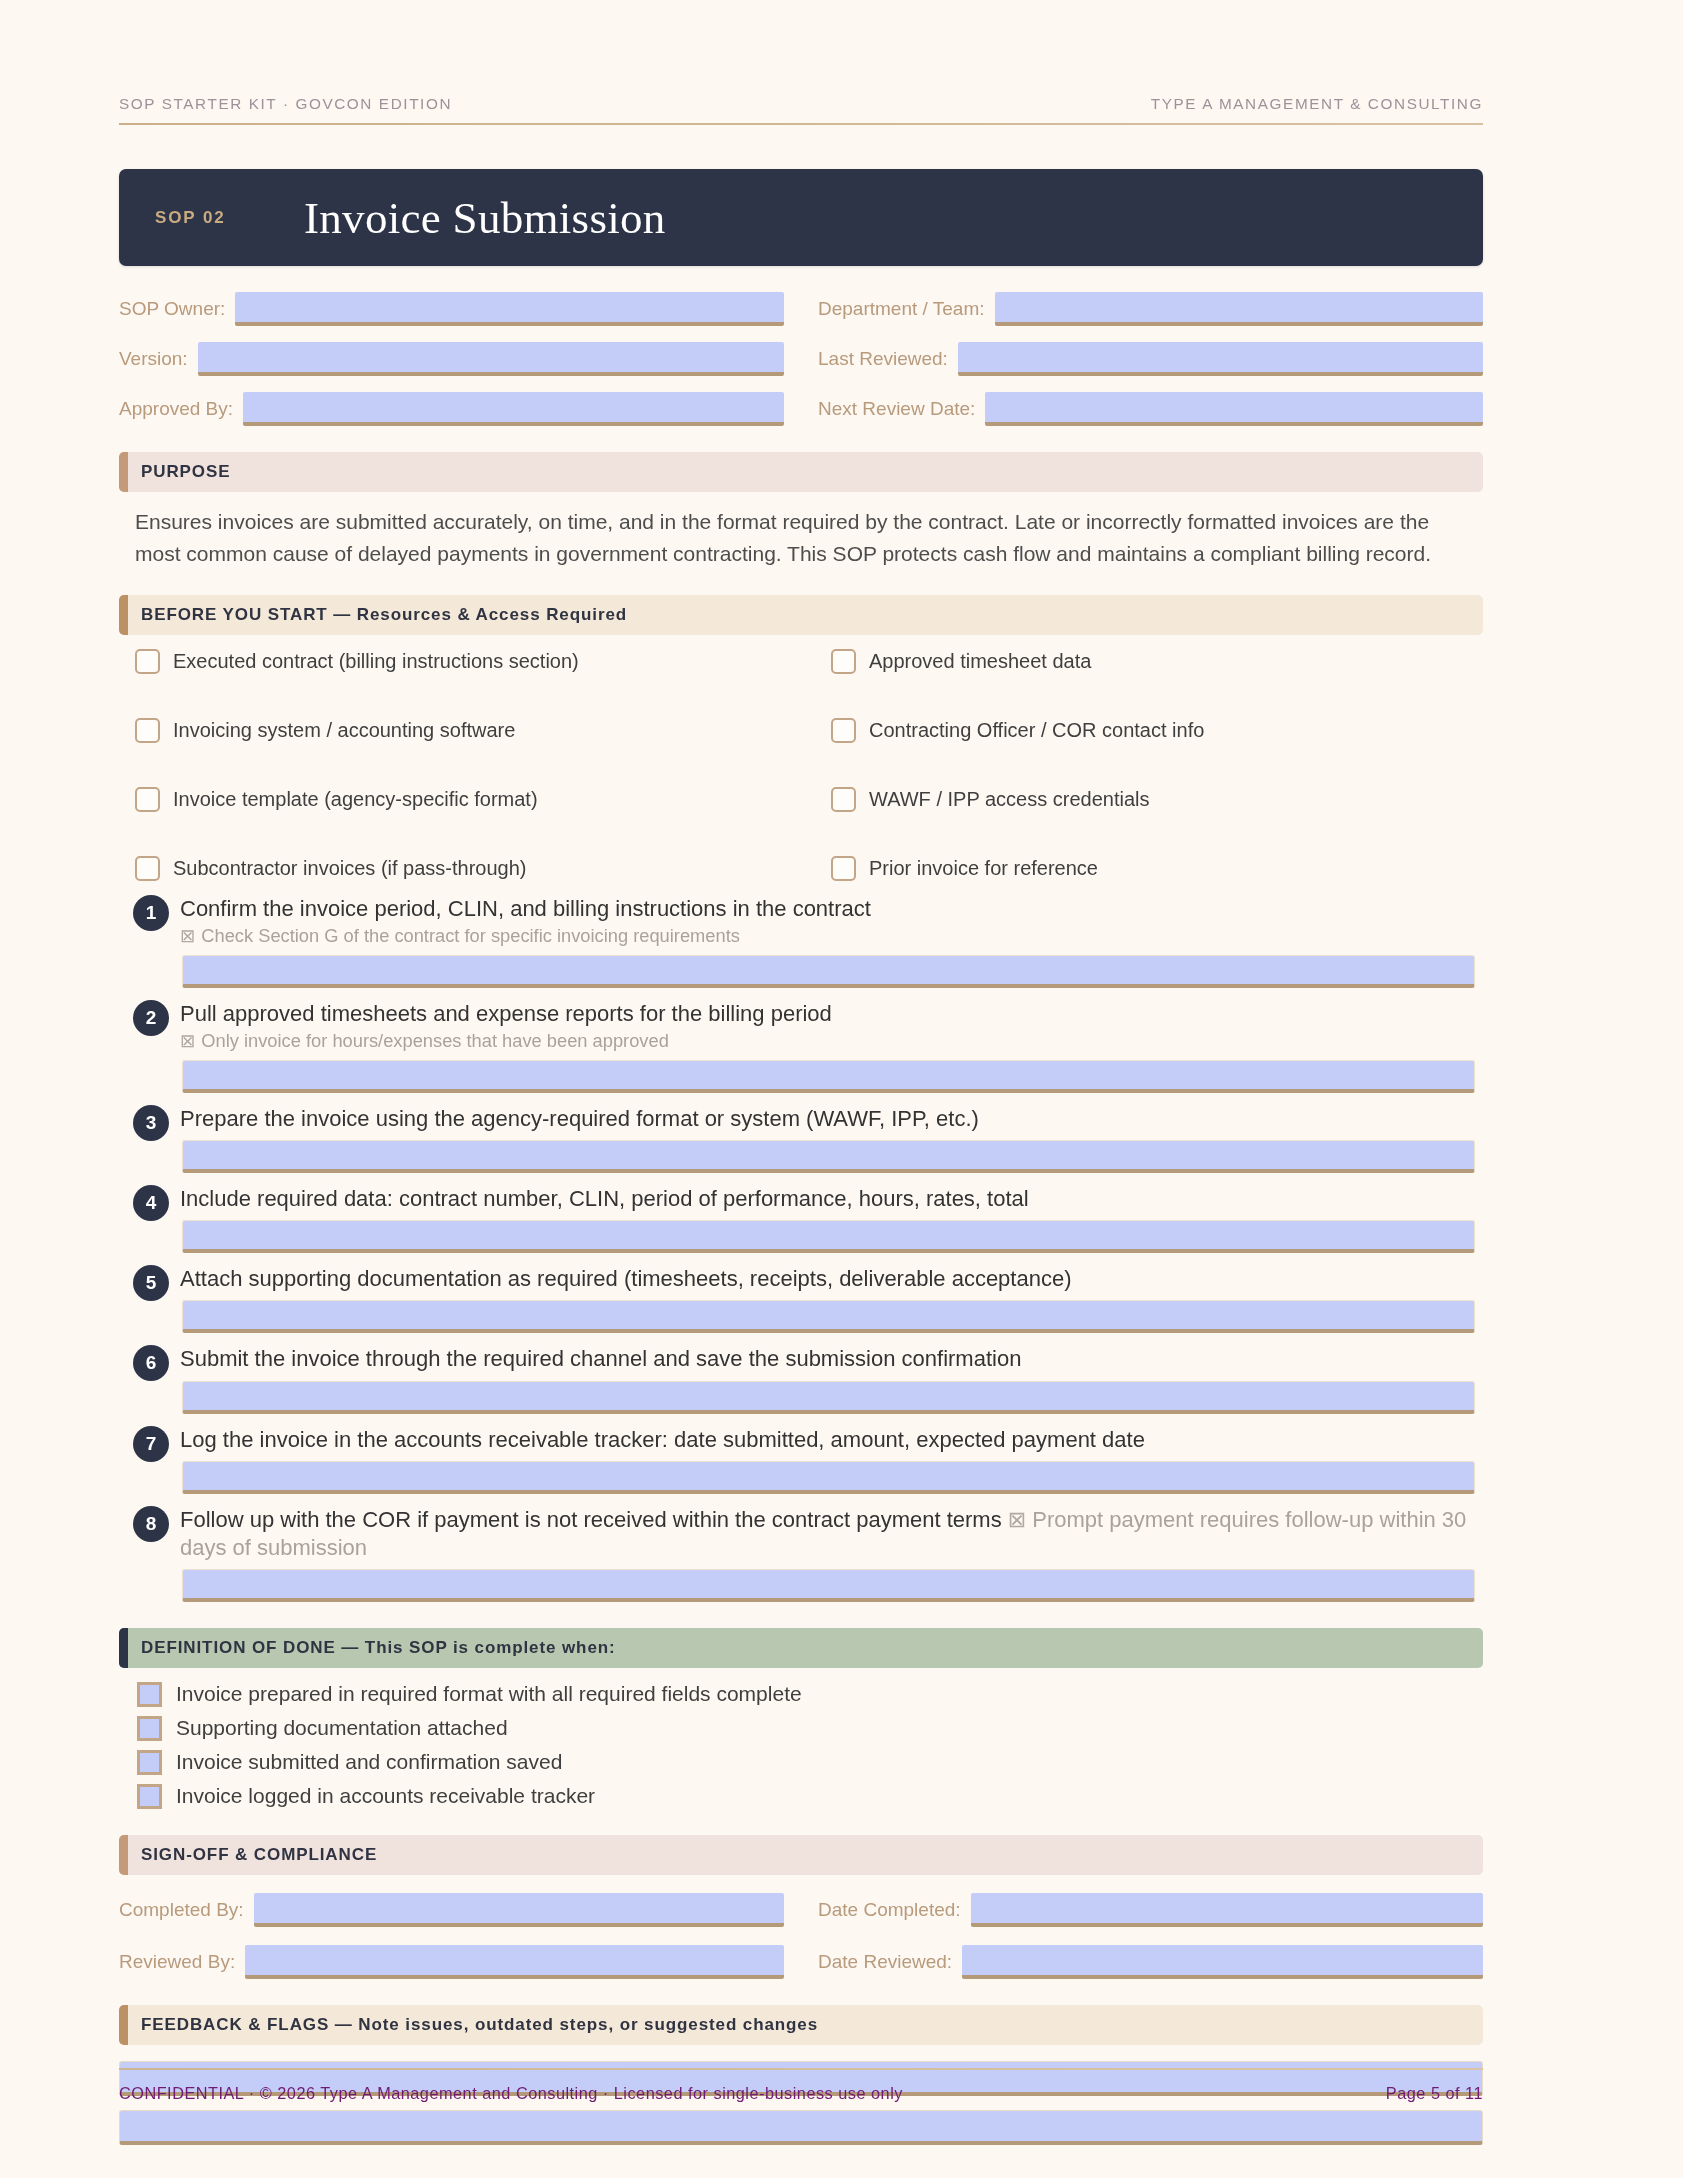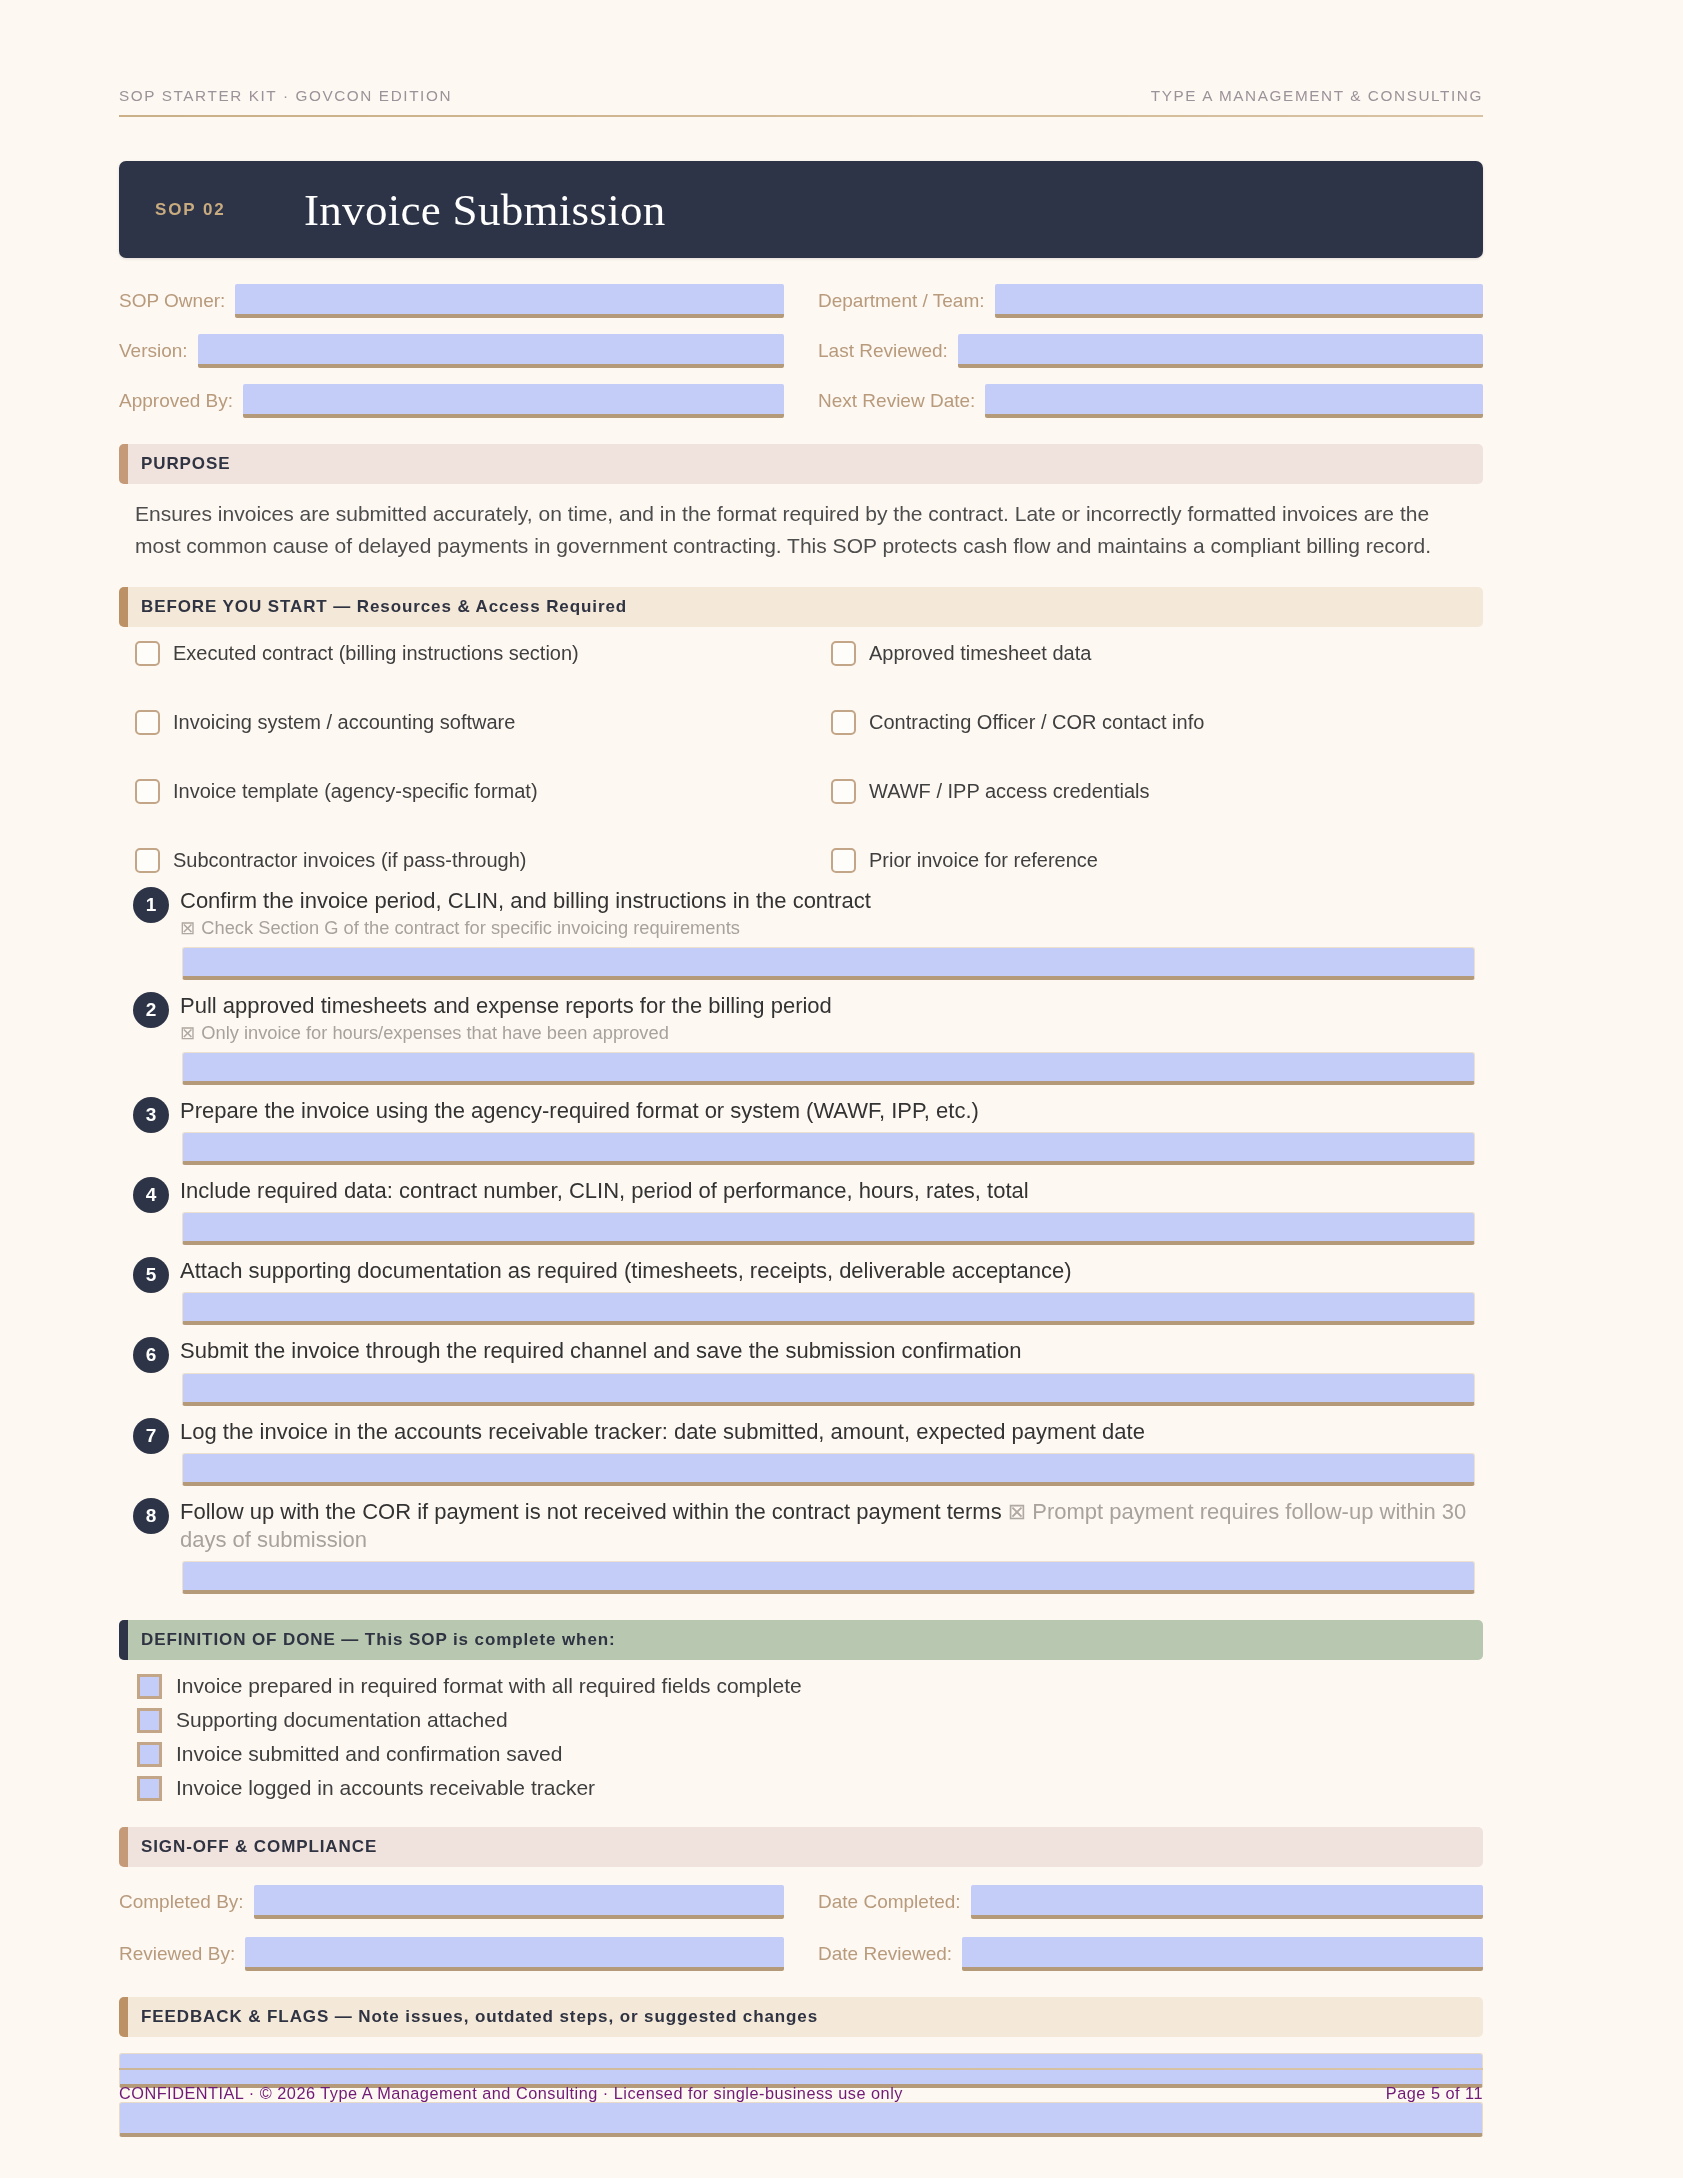--- a/index.html
+++ b/index.html
@@ -12,21 +12,21 @@
     background: #fdf8f2;
     font-family: "Liberation Sans", sans-serif;
     color: #3a3a3a;
     overflow: hidden;
   }
   .page {
     position: relative;
     width: 1602px;
     height: 2178px;
     box-sizing: border-box;
-    padding: 0 119px;
+    padding: 8px 119px;
   }
 
   
   .run-header {
     display: flex;
     justify-content: space-between;
     align-items: flex-end;
     padding-top: 87px;
     font-size: 15.3px;
     letter-spacing: 1.6px;

